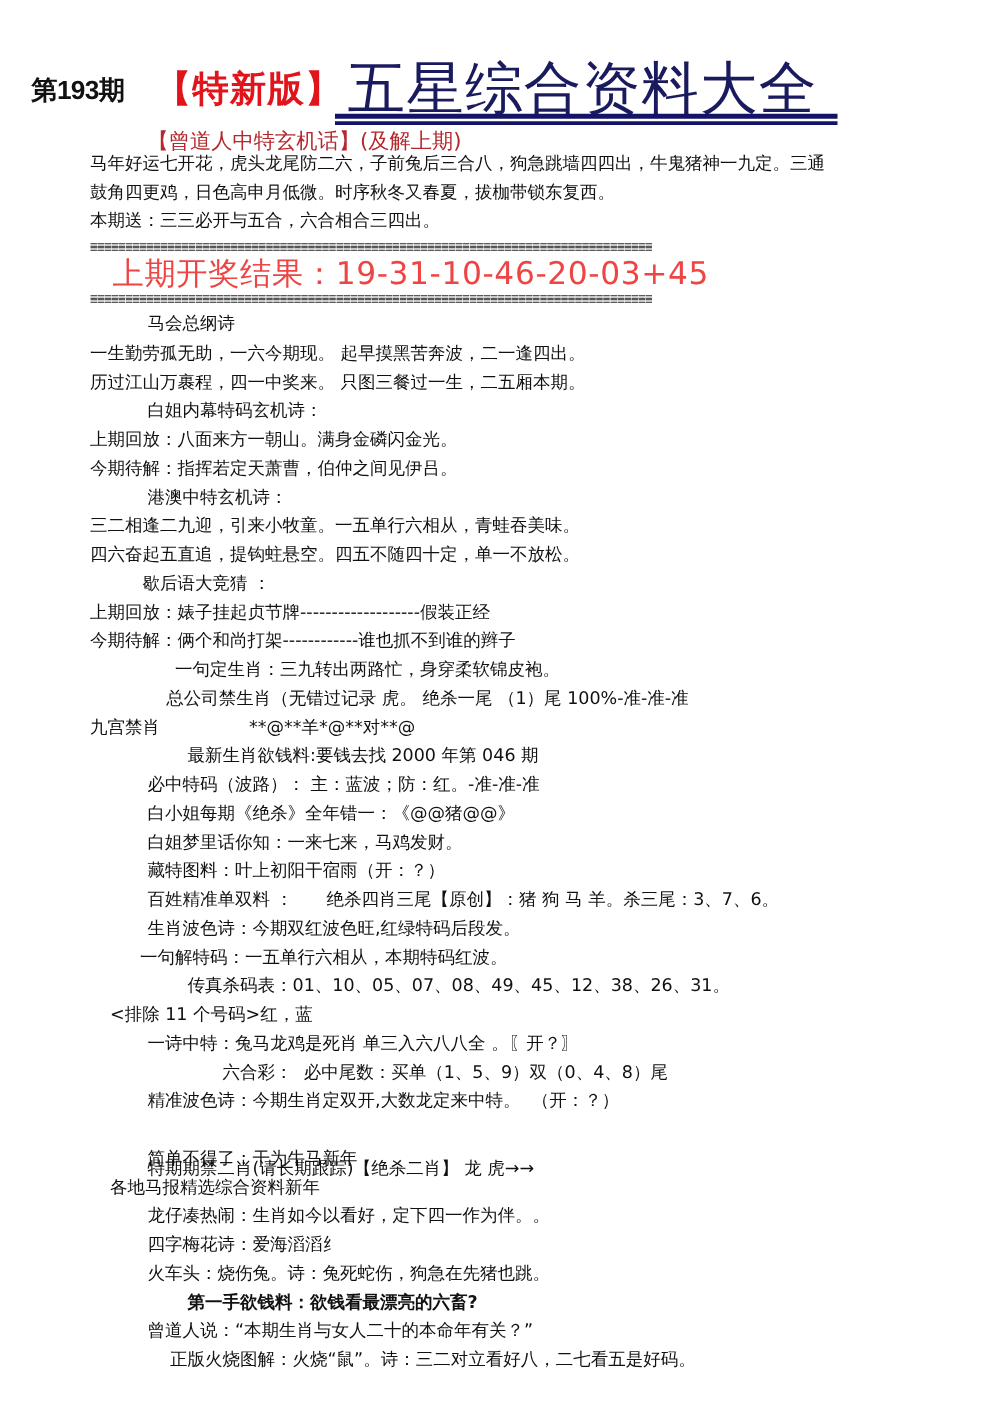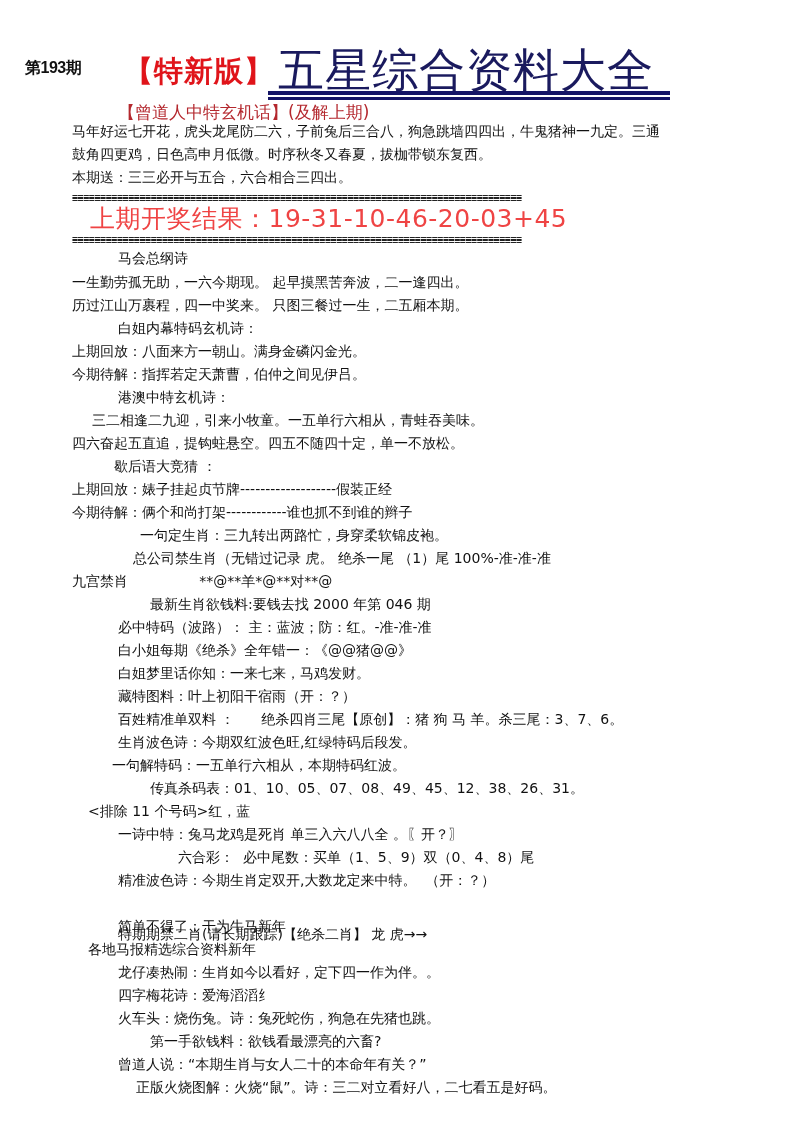--- a/index.html
+++ b/index.html
@@ -1,19 +1,19 @@
 <!DOCTYPE html>
 <html><head>
 <meta charset="utf-8">
 <style>
   html, body { margin:0; padding:0; background:#ffffff; }
   body { width:793px; height:1122px; position:relative; overflow:hidden;
          font-family:"DejaVu Sans", sans-serif; color:#111; }
   .abs { position:absolute; white-space:nowrap; }
-  .issue { left:25px; top:58px; font-size:16px; font-weight:bold; color:#111; font-family:"Liberation Sans", sans-serif; letter-spacing:-0.5px; }
+  .issue { left:25px; top:58px; font-size:21px; font-weight:bold; color:#111; font-family:"Liberation Sans", sans-serif; letter-spacing:-0.5px; }
   .edition { left:124px; top:52px; font-size:29px; font-weight:bold; color:#e0141a; font-family:"DejaVu Serif", serif; letter-spacing:1px; }
   .main-title { left:278px; top:40px; font-size:46px; color:#1a1a5e; font-family:"DejaVu Serif", serif; letter-spacing:1px; }
   .title-rule1 { left:268px; top:91px; width:402px; height:4px; background:#141466; }
   .title-rule2 { left:268px; top:97px; width:402px; height:3px; background:#141466; }
   .sub-head { left:118px; top:101px; font-size:17px; color:#b4282e; }
   .body-line { font-size:14px; color:#111; line-height:20px; }
   .sep { left:72px; font-family:"DejaVu Sans Mono", monospace; font-size:10px; letter-spacing:-0.4px; color:#222; line-height:10px; }
   .result { left:90px; top:202px; font-size:25px; color:#ef4444; letter-spacing:0.5px; }
   .txt { font-size:14px; color:#111; }
 </style>
@@ -42,21 +42,21 @@
 <div class="abs sep" style="top:237px;">================================================================================</div>
 
 <div id="content">
     <div class="abs txt" style="left: 118px; top: 250px; white-space: pre;">马会总纲诗</div>
     <div class="abs txt" style="left: 72px; top: 274px; white-space: pre;">一生勤劳孤无助，一六今期现。 起早摸黑苦奔波，二一逢四出。</div>
     <div class="abs txt" style="left: 72px; top: 297px; white-space: pre;">历过江山万裹程，四一中奖来。 只图三餐过一生，二五厢本期。</div>
     <div class="abs txt" style="left: 118px; top: 320px; white-space: pre;">白姐内幕特码玄机诗：</div>
     <div class="abs txt" style="left: 72px; top: 343px; white-space: pre;">上期回放：八面来方一朝山。满身金磷闪金光。</div>
     <div class="abs txt" style="left: 72px; top: 366px; white-space: pre;">今期待解：指挥若定天萧曹，伯仲之间见伊吕。</div>
     <div class="abs txt" style="left: 118px; top: 389px; white-space: pre;">港澳中特玄机诗：</div>
-    <div class="abs txt" style="left: 72px; top: 412px; white-space: pre; margin-left: 20px;">三二相逢二九迎，引来小牧童。一五单行六相从，青蛙吞美味。</div>
+    <div class="abs txt" style="left: 72px; top: 412px; white-space: pre;">三二相逢二九迎，引来小牧童。一五单行六相从，青蛙吞美味。</div>
     <div class="abs txt" style="left: 72px; top: 435px; white-space: pre;">四六奋起五直追，提钩蛀悬空。四五不随四十定，单一不放松。</div>
     <div class="abs txt" style="left: 114px; top: 458px; white-space: pre;">歇后语大竞猜 ：</div>
     <div class="abs txt" style="left: 72px; top: 481px; white-space: pre;">上期回放：婊子挂起贞节牌-------------------假装正经</div>
     <div class="abs txt" style="left: 72px; top: 504px; white-space: pre;">今期待解：俩个和尚打架------------谁也抓不到谁的辫子</div>
     <div class="abs txt" style="left: 140px; top: 527px; white-space: pre;">一句定生肖：三九转出两路忙，身穿柔软锦皮袍。</div>
     <div class="abs txt" style="left: 133px; top: 550px; white-space: pre;">总公司禁生肖（无错过记录 虎。 绝杀一尾 （1）尾 100%-准-准-准</div>
     <div class="abs txt" style="left: 72px; top: 573px; white-space: pre;">九宫禁肖                **@**羊*@**对**@</div>
     <div class="abs txt" style="left: 150px; top: 596px; white-space: pre;">最新生肖欲钱料:要钱去找 2000 年第 046 期</div>
     <div class="abs txt" style="left: 118px; top: 619px; white-space: pre;">必中特码（波路）： 主：蓝波；防：红。-准-准-准</div>
     <div class="abs txt" style="left: 118px; top: 642px; white-space: pre;">白小姐每期《绝杀》全年错一：《@@猪@@》</div>
@@ -69,16 +69,16 @@
     <div class="abs txt" style="left: 72px; top: 803px; white-space: pre; margin-left: 16px;">&lt;排除 11 个号码&gt;红，蓝</div>
     <div class="abs txt" style="left: 118px; top: 826px; white-space: pre;">一诗中特：兔马龙鸡是死肖 单三入六八八全 。〖开？〗</div>
     <div class="abs txt" style="left: 150px; top: 849px; white-space: pre; margin-left: 28px;">六合彩：  必中尾数：买单（1、5、9）双（0、4、8）尾</div>
     <div class="abs txt" style="left: 118px; top: 872px; white-space: pre;">精准波色诗：今期生肖定双开,大数龙定来中特。  （开：？）</div>
     <div class="abs txt" style="left: 118px; top: 926px; white-space: pre;">特期期禁二肖(请长期跟踪)【绝杀二肖】 龙 虎→→</div>
     <div class="abs txt" style="left: 118px; top: 918px; white-space: pre;">简单不得了：干为牛马新年</div>
     <div class="abs txt" style="left: 88px; top: 941px; white-space: pre;">各地马报精选综合资料新年</div>
     <div class="abs txt" style="left: 118px; top: 964px; white-space: pre;">龙仔凑热闹：生肖如今以看好，定下四一作为伴。。</div>
     <div class="abs txt" style="left: 118px; top: 987px; white-space: pre;">四字梅花诗：爱海滔滔纟</div>
     <div class="abs txt" style="left: 118px; top: 1010px; white-space: pre;">火车头：烧伤兔。诗：兔死蛇伤，狗急在先猪也跳。</div>
-    <div class="abs txt" style="left: 150px; top: 1033px; white-space: pre;">第一手欲钱料：欲钱看最漂亮的六畜?</div>
+    <div class="abs txt" style="left: 150px; top: 1033px; white-space: pre; font-weight: bold;">第一手欲钱料：欲钱看最漂亮的六畜?</div>
     <div class="abs txt" style="left: 118px; top: 1056px; white-space: pre;">曾道人说：“本期生肖与女人二十的本命年有关？”</div>
     <div class="abs txt" style="left: 136px; top: 1079px; white-space: pre;">正版火烧图解：火烧“鼠”。诗：三二对立看好八，二七看五是好码。</div>
   </div>
 
 </body></html>

